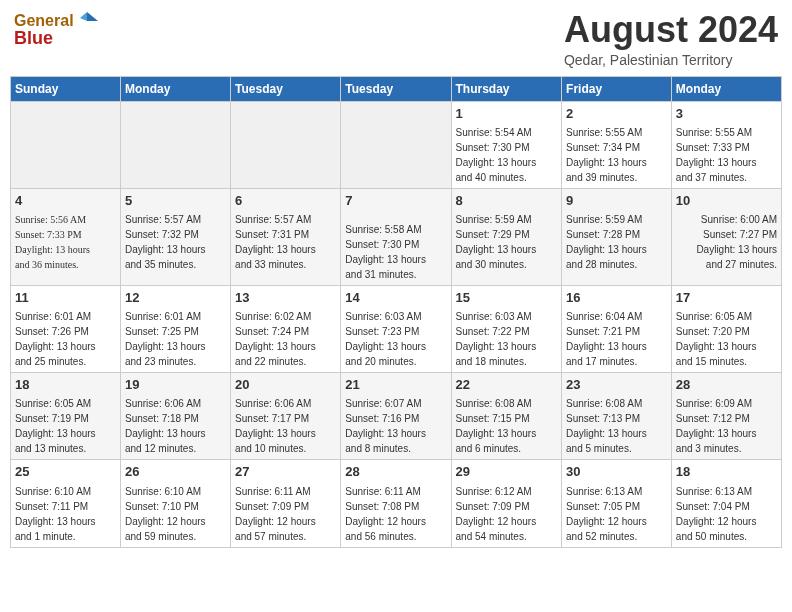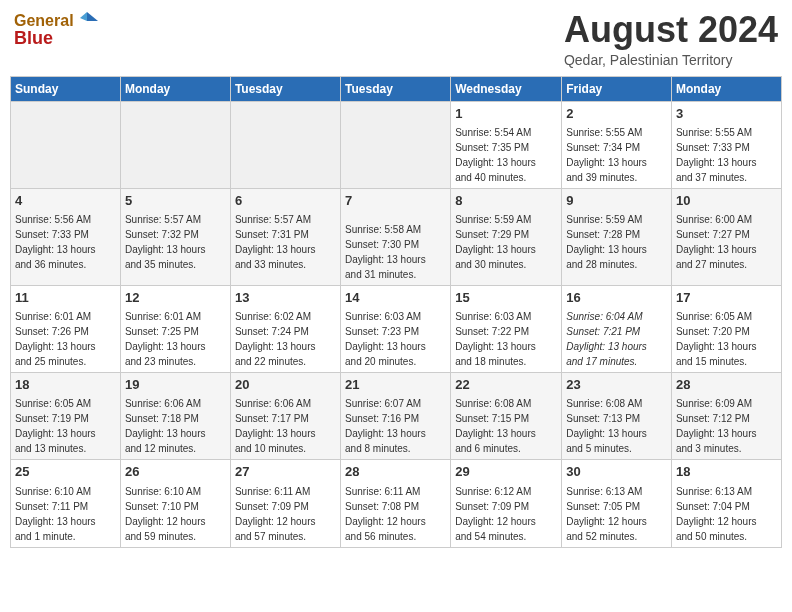--- a/index.html
+++ b/index.html
@@ -104,35 +104,35 @@
   </div>
 </div>
 
 <table class="calendar">
   <thead>
     <tr>
     <th>Sunday</th>
         <th>Monday</th>
         <th>Tuesday</th>
         <th>Tuesday</th>
-        <th>Wednesday</th>
+        <th>Thursday</th>
         <th>Friday</th>
         <th>Monday</th>
       </tr>
   </thead>
   <tbody id="calendar-body">
   <tr class="row-even">
         <td class="empty-cell"></td>
         <td class="empty-cell"></td>
         <td class="empty-cell"></td>
         <td class="empty-cell"></td>
         <td>
           <span class="day-number">1</span>
           <div class="day-info" style="white-space: pre-wrap;">Sunrise: 5:54 AM
-Sunset: 7:35 PM
+Sunset: 7:30 PM
 Daylight: 13 hours
 and 40 minutes.</div>
         </td>
         <td>
           <span class="day-number">2</span>
           <div class="day-info" style="white-space: pre-wrap;">Sunrise: 5:55 AM
 Sunset: 7:34 PM
 Daylight: 13 hours
 and 39 minutes.</div>
         </td>
@@ -140,21 +140,21 @@
           <span class="day-number">3</span>
           <div class="day-info" style="white-space: pre-wrap;">Sunrise: 5:55 AM
 Sunset: 7:33 PM
 Daylight: 13 hours
 and 37 minutes.</div>
         </td>
       </tr>
       <tr class="row-odd">
         <td>
           <span class="day-number">4</span>
-          <div class="day-info" style="white-space: pre-wrap;">Sunrise: 5:56 AM
+          <div class="day-info" style="white-space: pre-wrap; font-family: Liberation Serif, serif;">Sunrise: 5:56 AM
 Sunset: 7:33 PM
 Daylight: 13 hours
 and 36 minutes.</div>
         </td>
         <td>
           <span class="day-number">5</span>
           <div class="day-info" style="white-space: pre-wrap;">Sunrise: 5:57 AM
 Sunset: 7:32 PM
 Daylight: 13 hours
 and 35 minutes.</div>
@@ -182,21 +182,21 @@
         </td>
         <td>
           <span class="day-number">9</span>
           <div class="day-info" style="white-space: pre-wrap;">Sunrise: 5:59 AM
 Sunset: 7:28 PM
 Daylight: 13 hours
 and 28 minutes.</div>
         </td>
         <td>
           <span class="day-number">10</span>
-          <div class="day-info" style="white-space: pre-wrap;">Sunrise: 6:00 AM
+          <div class="day-info" style="white-space: pre-wrap; text-align: right;">Sunrise: 6:00 AM
 Sunset: 7:27 PM
 Daylight: 13 hours
 and 27 minutes.</div>
         </td>
       </tr>
       <tr class="row-even">
         <td>
           <span class="day-number">11</span>
           <div class="day-info" style="white-space: pre-wrap;">Sunrise: 6:01 AM
 Sunset: 7:26 PM
@@ -226,21 +226,21 @@
         </td>
         <td>
           <span class="day-number">15</span>
           <div class="day-info" style="white-space: pre-wrap;">Sunrise: 6:03 AM
 Sunset: 7:22 PM
 Daylight: 13 hours
 and 18 minutes.</div>
         </td>
         <td>
           <span class="day-number">16</span>
-          <div class="day-info" style="white-space: pre-wrap; font-style: italic;">Sunrise: 6:04 AM
+          <div class="day-info" style="white-space: pre-wrap;">Sunrise: 6:04 AM
 Sunset: 7:21 PM
 Daylight: 13 hours
 and 17 minutes.</div>
         </td>
         <td>
           <span class="day-number">17</span>
           <div class="day-info" style="white-space: pre-wrap;">Sunrise: 6:05 AM
 Sunset: 7:20 PM
 Daylight: 13 hours
 and 15 minutes.</div>

